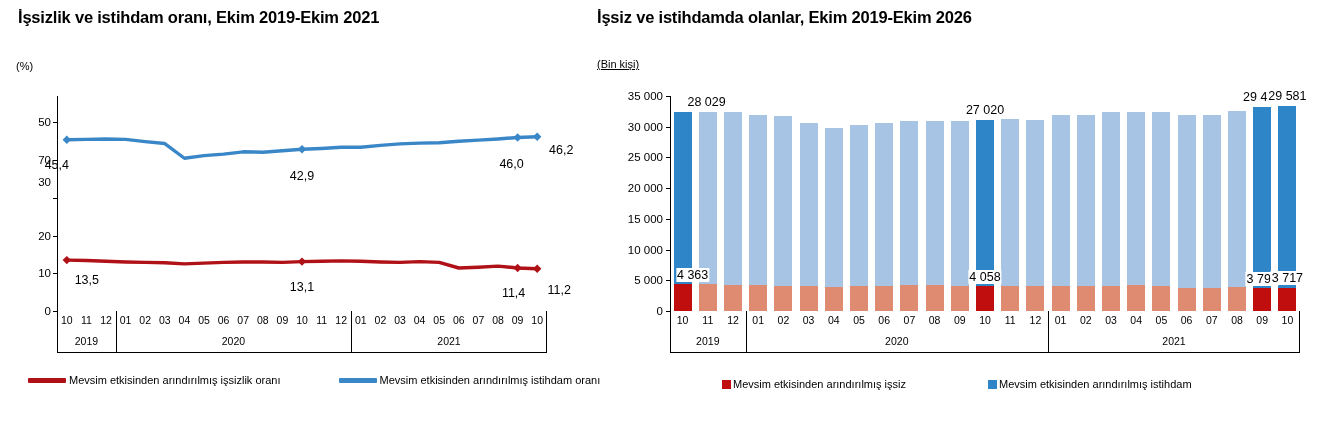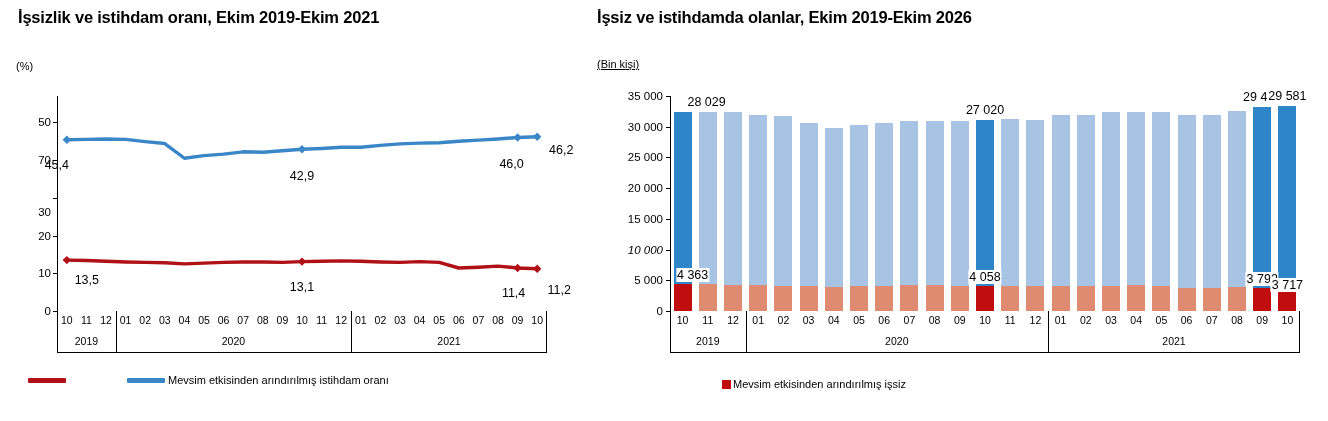--- a/index.html
+++ b/index.html
@@ -63,21 +63,21 @@
     <div class="plot" id="line-plot">
       <div id="line-yaxis">
           <div class="yaxis-line" style="left: 0px; top: 0px; height: 215px;"></div>
           <div class="ytickmark" style="left: -4px; top: 215px; width: 5px;"></div>
           <div class="ytick" style="left: -28px; top: 215px; width: 22px;">0</div>
           <div class="ytickmark" style="left: -4px; top: 177.281px; width: 5px;"></div>
           <div class="ytick" style="left: -28px; top: 177.281px; width: 22px;">10</div>
           <div class="ytickmark" style="left: -4px; top: 139.561px; width: 5px;"></div>
           <div class="ytick" style="left: -28px; top: 139.561px; width: 22px;">20</div>
           <div class="ytickmark" style="left: -4px; top: 101.842px; width: 5px;"></div>
-          <div class="ytick" style="left: -28px; top: 116px; width: 22px;">30</div>
+          <div class="ytick" style="left: -28px; top: 86px; width: 22px;">30</div>
           <div class="ytickmark" style="left: -4px; top: 64.1228px; width: 5px;"></div>
           <div class="ytick" style="left: -28px; top: 64.1228px; width: 22px;">70</div>
           <div class="ytickmark" style="left: -4px; top: 26.4035px; width: 5px;"></div>
           <div class="ytick" style="left: -28px; top: 26.4035px; width: 22px;">50</div>
         </div>
       <svg id="line-svg" width="490" height="215">
           <polyline points="9.8,164.07894736842104 29.400000000000002,164.4561403508772 49,165.21052631578948 68.60000000000001,165.96491228070175 88.2,166.3421052631579 107.80000000000001,166.71929824561403 127.4,167.85087719298247 147,167.0964912280702 166.60000000000002,166.3421052631579 186.20000000000002,165.96491228070175 205.8,165.96491228070175 225.4,166.3421052631579 245.00000000000003,165.58771929824562 264.6,165.21052631578948 284.20000000000005,164.83333333333334 303.8,165.21052631578948 323.40000000000003,165.96491228070175 343,166.3421052631579 362.6,165.58771929824562 382.20000000000005,166.3421052631579 401.8,172 421.40000000000003,171.24561403508773 441.00000000000006,170.1140350877193 460.6,172 480.20000000000005,172.75438596491227" fill="none" stroke="#B01116" stroke-width="3.4" stroke-linejoin="round" stroke-linecap="round"></polyline>
           <path d="M9.8 159.87894736842105 L14 164.07894736842104 L9.8 168.27894736842103 L5.6000000000000005 164.07894736842104 Z" fill="#B01116"></path>
           <path d="M245.00000000000003 161.38771929824563 L249.20000000000002 165.58771929824562 L245.00000000000003 169.7877192982456 L240.80000000000004 165.58771929824562 Z" fill="#B01116"></path>
           <path d="M460.6 167.8 L464.8 172 L460.6 176.2 L456.40000000000003 172 Z" fill="#B01116"></path>
@@ -132,41 +132,42 @@
         <div class="yearlabel" style="left: 392px;">2021</div>
         <div class="sep" style="left: 294px;"></div>
         <div class="band-left"></div>
         <div class="band-right"></div>
         <div class="band-bottom"></div>
       </div>
 
     <div class="legend" id="line-legend" style="left:28px;top:374px;">
         <div class="legend-item" style="margin-right: 58px;">
           <span class="lg-line" style="background: rgb(176, 17, 22);"></span>
+          <span class="lg-text">Mevsim etkisinden arındırılmış işsizlik oranı</span>
         </div>
         <div class="legend-item" style="margin-right: 30px;">
           <span class="lg-line" style="background: rgb(58, 135, 200);"></span>
           <span class="lg-text">Mevsim etkisinden arındırılmış istihdam oranı</span>
         </div>
       </div>
   </div>
 
   <div class="panel panel-right">
     <div class="chart-title">İşsiz ve istihdamda olanlar, Ekim 2019-Ekim 2026</div>
     <div class="axis-unit">(Bin kişi)</div>
 
     <div class="plot" id="bar-plot">
       <div id="bar-yaxis">
           <div class="yaxis-line" style="left: 0px; top: 0px; height: 215px;"></div>
           <div class="ytickmark" style="left: -4px; top: 215px; width: 5px;"></div>
           <div class="ytick" style="left: -51px; top: 215px; width: 44px;">0</div>
           <div class="ytickmark" style="left: -4px; top: 184.286px; width: 5px;"></div>
           <div class="ytick" style="left: -51px; top: 184.286px; width: 44px;">5 000</div>
           <div class="ytickmark" style="left: -4px; top: 153.571px; width: 5px;"></div>
-          <div class="ytick" style="left: -51px; top: 153.571px; width: 44px; font-style: italic;">10 000</div>
+          <div class="ytick" style="left: -51px; top: 153.571px; width: 44px;">10 000</div>
           <div class="ytickmark" style="left: -4px; top: 122.857px; width: 5px;"></div>
           <div class="ytick" style="left: -51px; top: 122.857px; width: 44px;">15 000</div>
           <div class="ytickmark" style="left: -4px; top: 92.1429px; width: 5px;"></div>
           <div class="ytick" style="left: -51px; top: 92.1429px; width: 44px;">20 000</div>
           <div class="ytickmark" style="left: -4px; top: 61.4286px; width: 5px;"></div>
           <div class="ytick" style="left: -51px; top: 61.4286px; width: 44px;">25 000</div>
           <div class="ytickmark" style="left: -4px; top: 30.7143px; width: 5px;"></div>
           <div class="ytick" style="left: -51px; top: 30.7143px; width: 44px;">30 000</div>
           <div class="ytickmark" style="left: -4px; top: 0px; width: 5px;"></div>
           <div class="ytick" style="left: -51px; top: 0px; width: 44px;">35 000</div>
@@ -274,21 +275,21 @@
           </div>
         </div>
       <div id="bar-labels">
           <div class="bar-label" style="left: 36.6px; top: -0.979429px;">28 029</div>
           <div class="bar-label" style="left: 22.6px; top: 172.199px;">4 363</div>
           <div class="bar-label" style="left: 315px; top: 7.09229px;">27 020</div>
           <div class="bar-label" style="left: 315px; top: 174.072px;">4 058</div>
           <div class="bar-label" style="left: 592.2px; top: -5.89986px;">29 401</div>
           <div class="bar-label" style="left: 592.2px; top: 175.706px;">3 792</div>
           <div class="bar-label" style="left: 617.4px; top: -6.54486px;">29 581</div>
-          <div class="bar-label" style="left: 617.4px; top: 182px;">3 717</div>
+          <div class="bar-label" style="left: 617.4px; top: 175px;">3 717</div>
         </div>
     </div>
 
     <div class="xband" id="bar-xband" style="left:78px;top:311px;width:630px;height:42px;">
         <div class="month" style="left: 12.6px;">10</div>
         <div class="month" style="left: 37.8px;">11</div>
         <div class="month" style="left: 63px;">12</div>
         <div class="month" style="left: 88.2px;">01</div>
         <div class="month" style="left: 113.4px;">02</div>
         <div class="month" style="left: 138.6px;">03</div>
@@ -319,16 +320,20 @@
         <div class="band-left"></div>
         <div class="band-right"></div>
         <div class="band-bottom"></div>
       </div>
 
     <div class="legend" id="bar-legend" style="left:130px;top:378px;">
         <div class="legend-item" style="margin-right: 82px;">
           <span class="lg-sq" style="background: rgb(192, 13, 13);"></span>
           <span class="lg-text">Mevsim etkisinden arındırılmış işsiz</span>
         </div>
+        <div class="legend-item" style="margin-right: 0px;">
+          <span class="lg-sq" style="background: rgb(46, 134, 200);"></span>
+          <span class="lg-text">Mevsim etkisinden arındırılmış istihdam</span>
+        </div>
       </div>
   </div>
 
 </div>
 
 </body></html>

